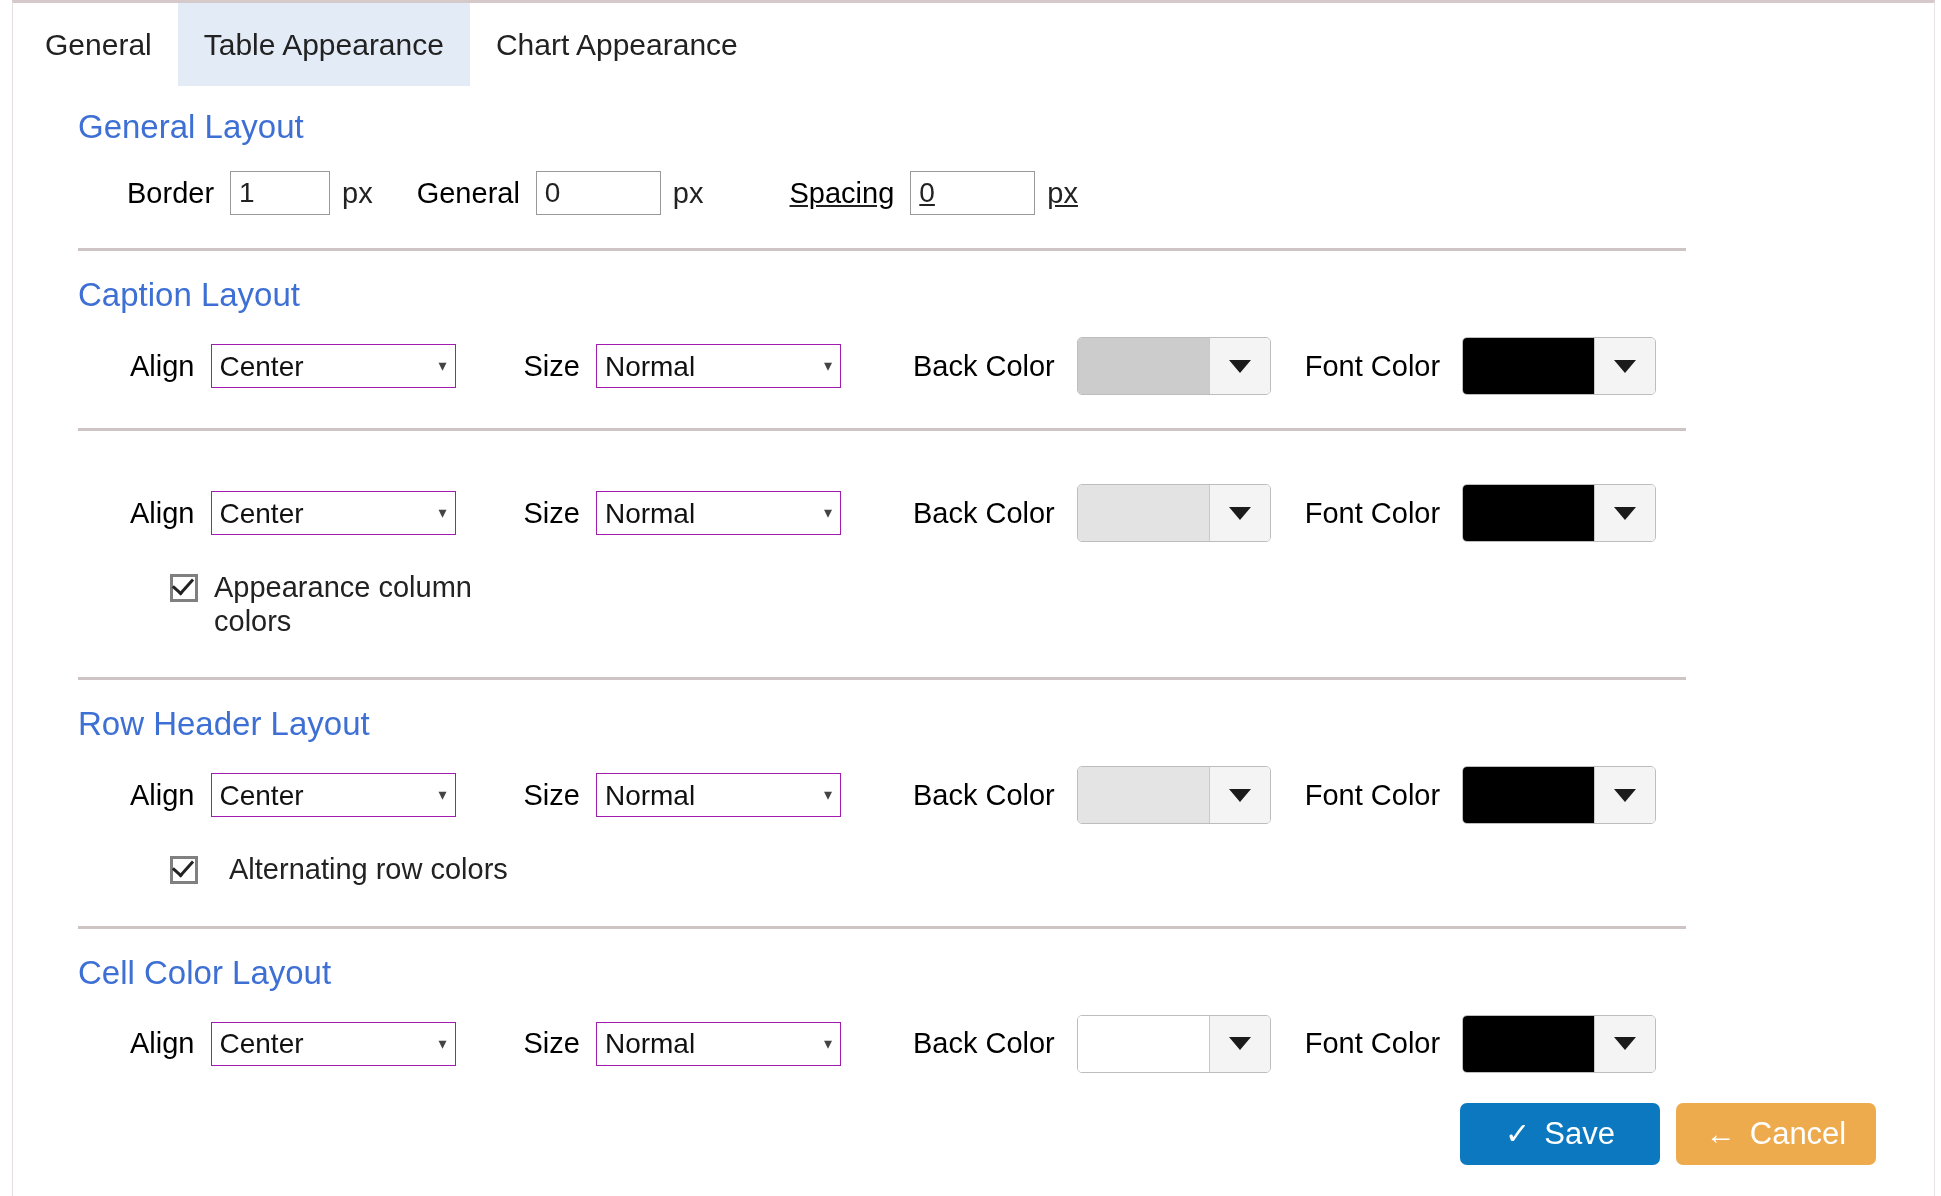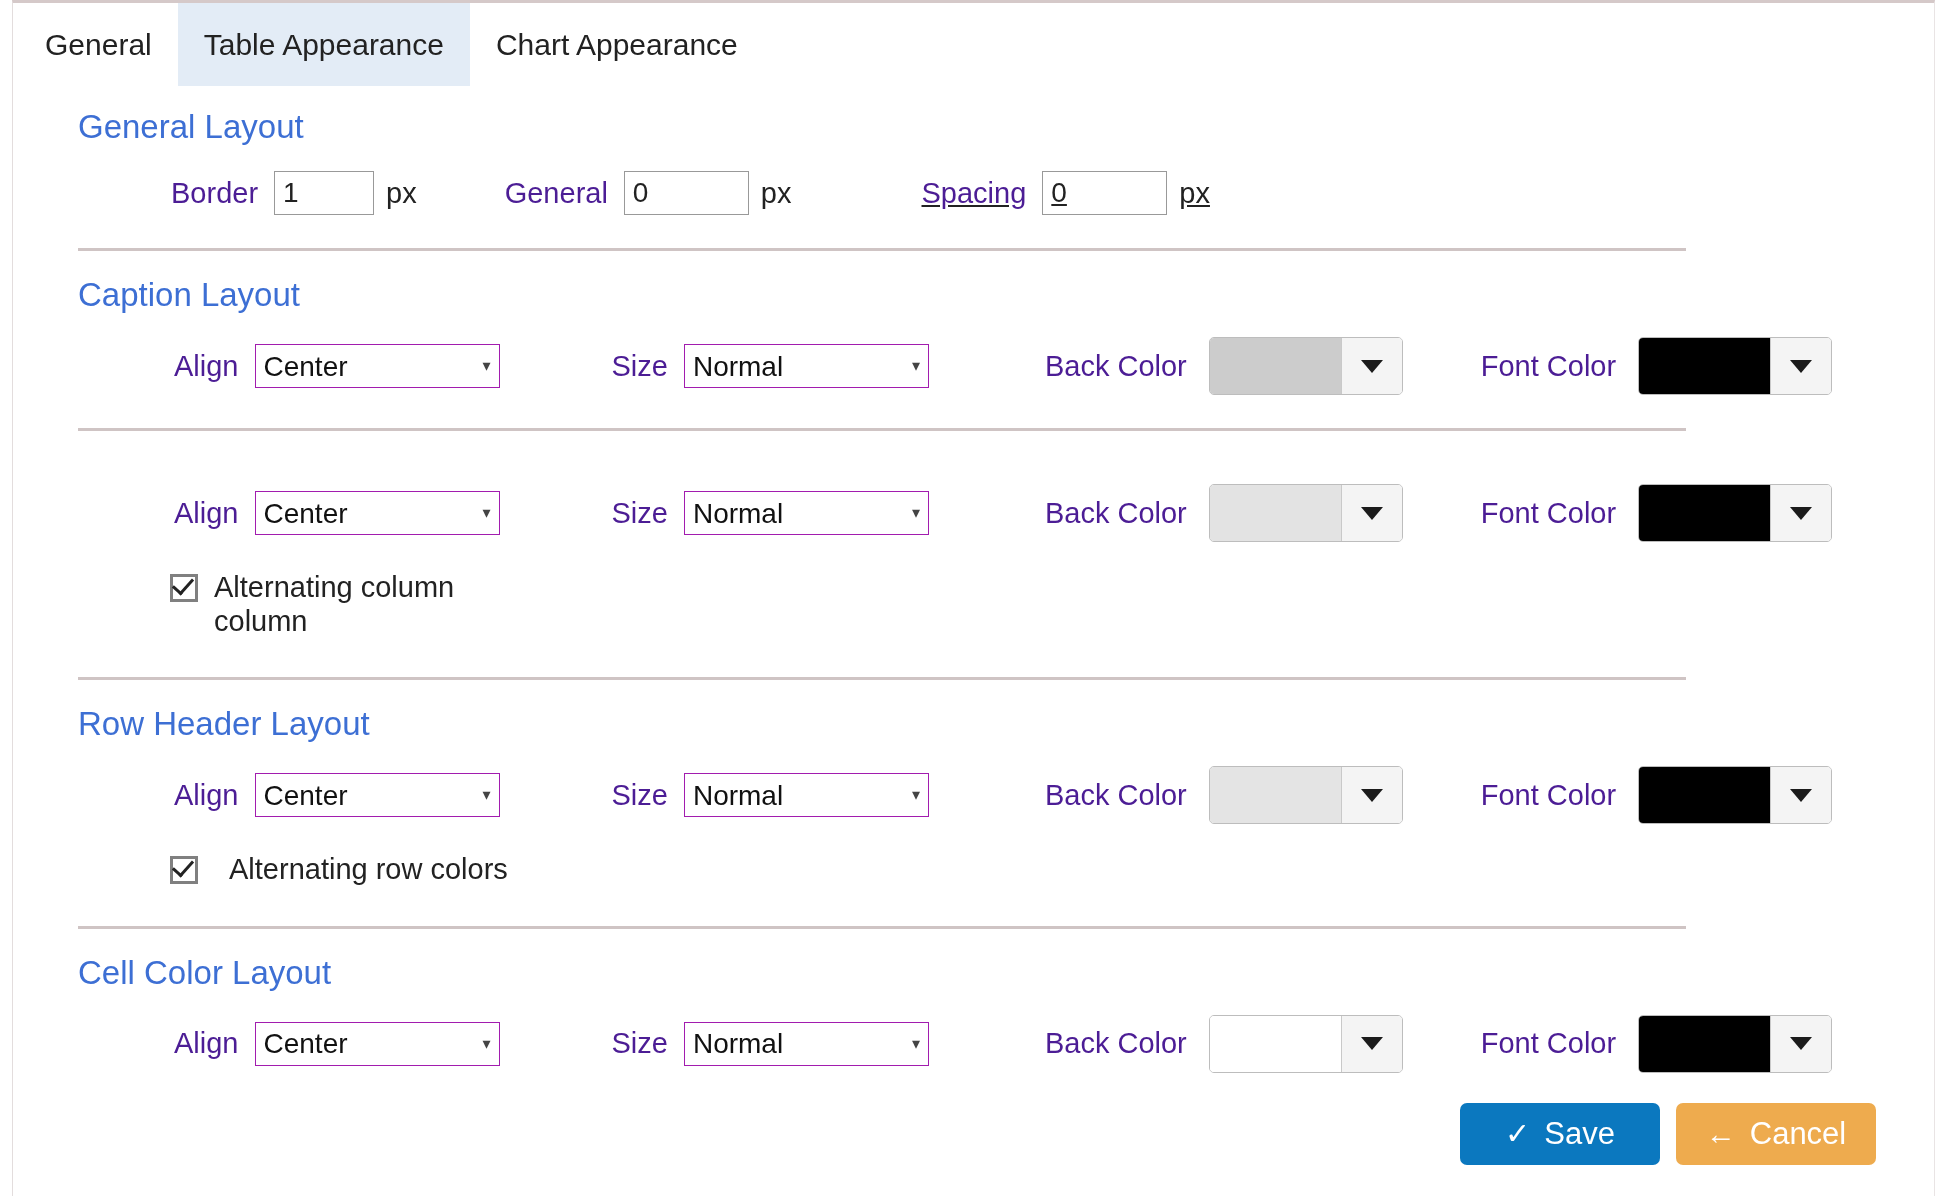--- a/index.html
+++ b/index.html
@@ -87,23 +87,22 @@
     display: flex;
     align-items: center;
     white-space: nowrap;
   }
   .fld {
     display: flex;
     align-items: center;
   }
   .lbl {
     font-size: 29px;
-    color: #4c1d95;
-    line-height: 1;
-    margin-left: 44px;
+    color: #000000;
+    line-height: 1;
   }
   .unit {
     font-size: 29px;
     color: #222222;
     margin-left: 12px;
     line-height: 1;
   }
 
   
   .txt {
@@ -374,21 +373,21 @@
               <span class="tri"></span>
             </div>
           </div>
         </div>
       </div>
 
       <div class="cbline" style="margin-top:28px; padding-left:92px;">
         <div class="cbox">
           <span class="tick" style="display: block;"></span>
         </div>
-        <span class="cblabel">Alternating column column</span>
+        <span class="cblabel">Appearance column colors</span>
       </div>
     </div>
 
     <div class="divider" style="margin-top:39px;"></div>
 
     <div class="section" style="padding-top:27px;">
       <div class="section-title">Row Header Layout</div>
 
       <div class="row" style="margin-top:26px; padding-left:52px;">
         <div class="fld">

